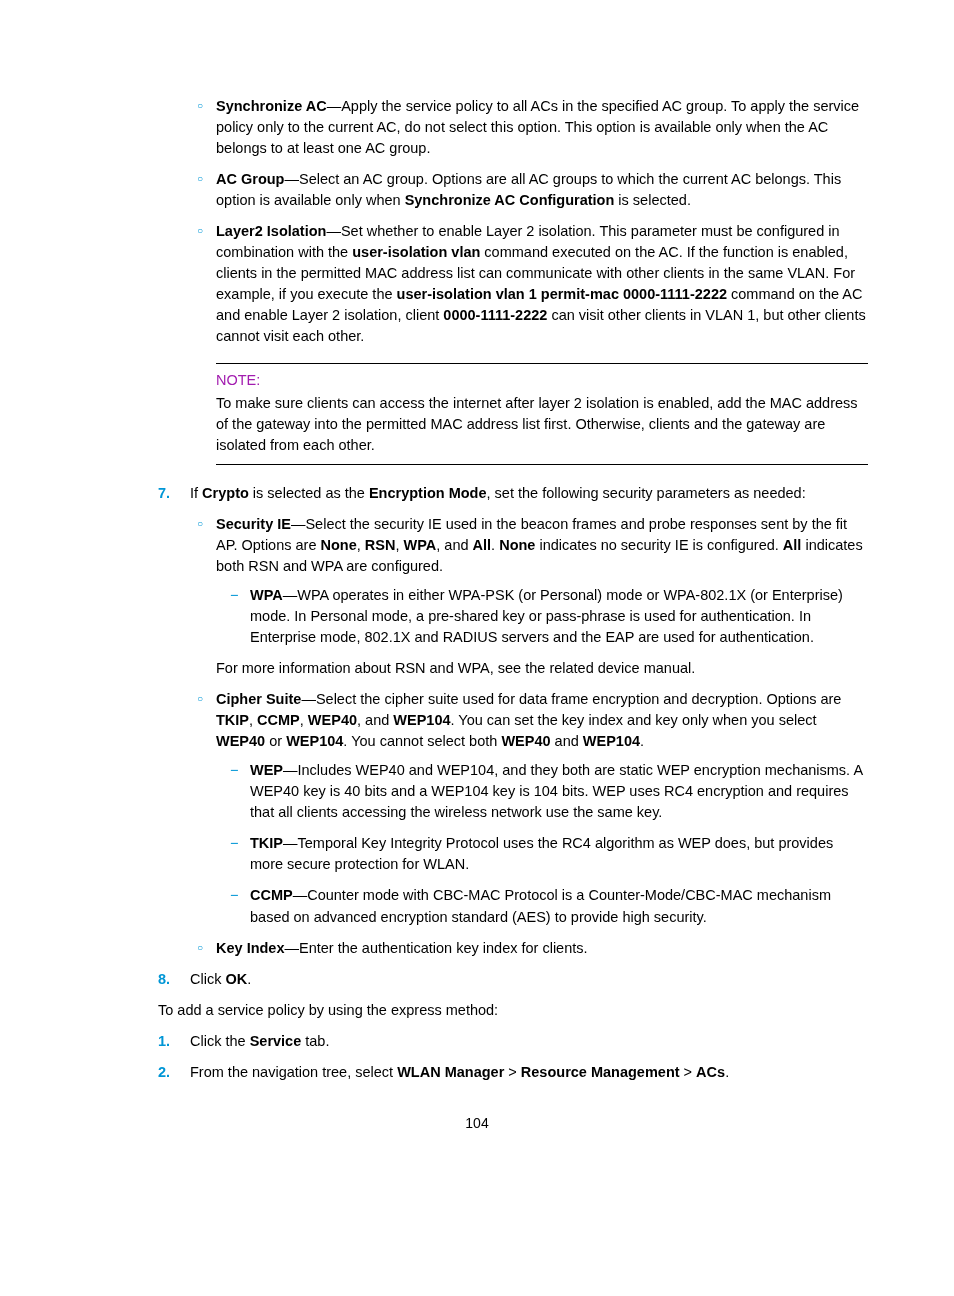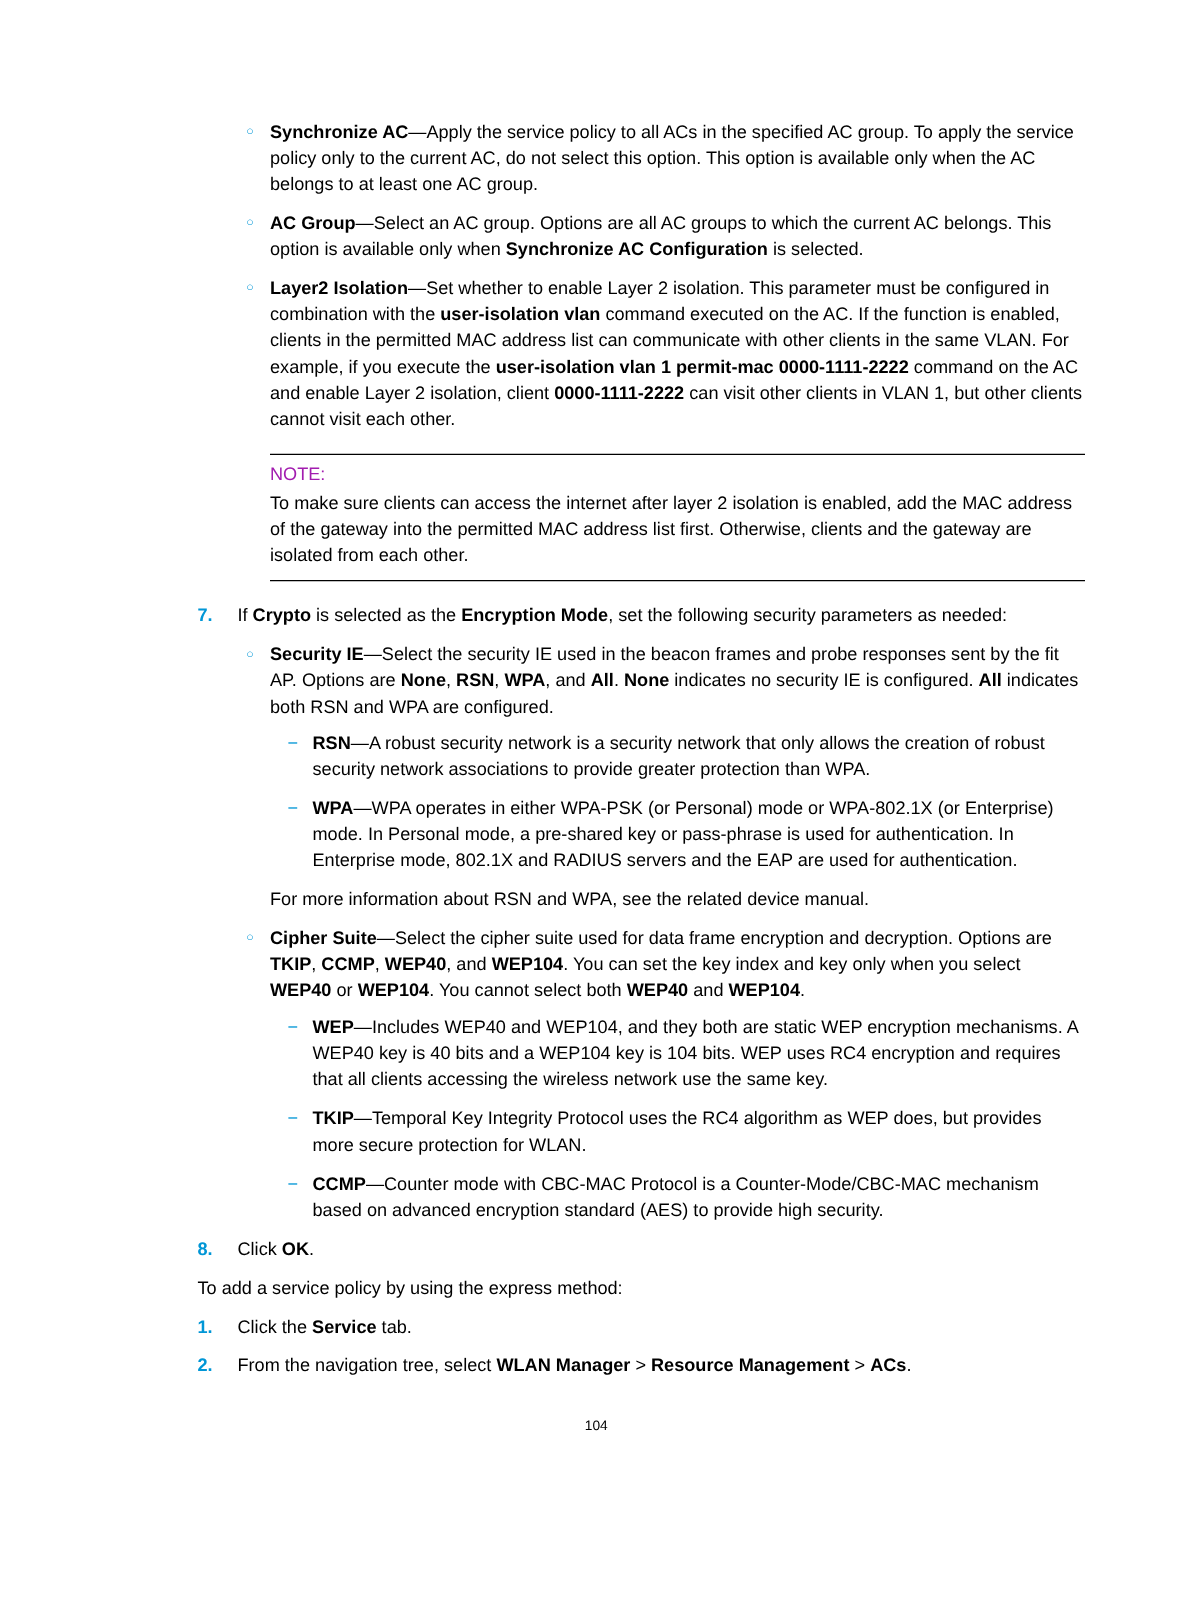--- a/index.html
+++ b/index.html
@@ -84,21 +84,21 @@
     color: #0096d6;
     font-size: 16px;
     margin: 18px 0 6px 0;
   }
   .intro {
     padding-left: 72px;
     margin: 6px 0 10px 0;
   }
   .page-num {
     text-align: center;
-    font-size: 11px;
+    font-size: 14px;
     margin-top: 30px;
   }
   b { font-weight: bold; }
 </style>
 </head>
 <body>
 
 <div class="page">
 
   <ul class="bullet-list-o">
@@ -123,37 +123,39 @@
       <span class="num">7.</span>
       <span>If </span><b>Crypto</b><span> is selected as the </span><b>Encryption Mode</b><span>, set the following security parameters as needed:</span>
     </li>
   </ol>
 
   <ul class="bullet-list-o">
     <li>
       <b>Security IE</b><span>—Select the security IE used in the beacon frames and probe responses sent by the fit AP. Options are </span><b>None</b><span>, </span><b>RSN</b><span>, </span><b>WPA</b><span>, and </span><b>All</b><span>. </span><b>None</b><span> indicates no security IE is configured. </span><b>All</b><span> indicates both RSN and WPA are configured.</span>
 
       <ul class="dash-list">
-        <li><b>RSN</b><span>—A robust security network is a security network that only allows the creation of robust security network associations to provide greater protection than WPA.</span></li>
         <li><b>WPA</b><span>—WPA operates in either WPA-PSK (or Personal) mode or WPA-802.1X (or Enterprise) mode. In Personal mode, a pre-shared key or pass-phrase is used for authentication. In Enterprise mode, 802.1X and RADIUS servers and the EAP are used for authentication.</span></li>
       </ul>
     </li>
   </ul>
 
   <div class="extra-para">For more information about RSN and WPA, see the related device manual.</div>
 
   <ul class="bullet-list-o">
     <li>
       <b>Cipher Suite</b><span>—Select the cipher suite used for data frame encryption and decryption. Options are </span><b>TKIP</b><span>, </span><b>CCMP</b><span>, </span><b>WEP40</b><span>, and </span><b>WEP104</b><span>. You can set the key index and key only when you select </span><b>WEP40</b><span> or </span><b>WEP104</b><span>. You cannot select both </span><b>WEP40</b><span> and </span><b>WEP104</b><span>.</span>
 
       <ul class="dash-list">
         <li><b>WEP</b><span>—Includes WEP40 and WEP104, and they both are static WEP encryption mechanisms. A WEP40 key is 40 bits and a WEP104 key is 104 bits. WEP uses RC4 encryption and requires that all clients accessing the wireless network use the same key.</span></li>
         <li><b>TKIP</b><span>—Temporal Key Integrity Protocol uses the RC4 algorithm as WEP does, but provides more secure protection for WLAN.</span></li>
         <li><b>CCMP</b><span>—Counter mode with CBC-MAC Protocol is a Counter-Mode/CBC-MAC mechanism based on advanced encryption standard (AES) to provide high security.</span></li>
       </ul>
+    </li>
+    <li>
+      <b>Key Index</b><span>—Enter the authentication key index for clients.</span>
     </li>
   </ul>
 
   <ol class="num-list">
     <li>
       <span class="num">8.</span>
       <span>Click </span><b>OK</b><span>.</span>
     </li>
   </ol>
 

